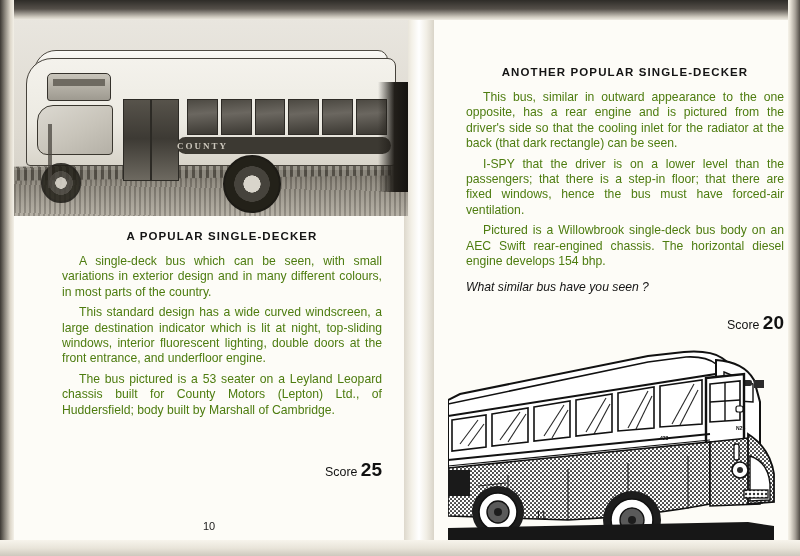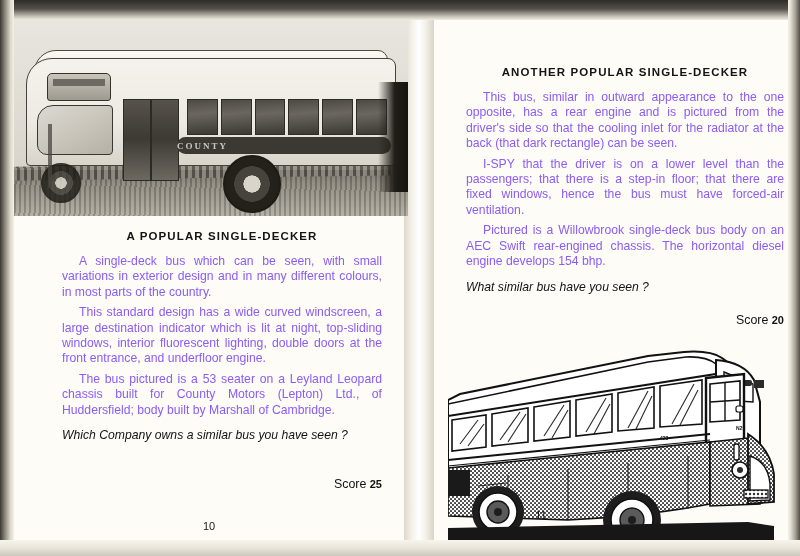--- a/index.html
+++ b/index.html
@@ -145,21 +145,21 @@
   .heading{
     text-align:center;
     font-weight:700;
     font-size:11.5px;
     letter-spacing:1.1px;
     color:#141414;
   }
   .para{
     font-size:12.2px;
     line-height:15.4px;
-    color:#8b5cf6;
+    color:#4d7c0f;
     text-align:justify;
     text-indent:17px;
     margin:0;
   }
   .para + .para{margin-top:5px;}
   .q-italic{
     font-style:italic;
     font-size:12.2px;
     line-height:17px;
     color:#121212;
@@ -173,21 +173,21 @@
     background-repeat:repeat-x;
   }
   .qrow{display:flex;align-items:flex-end;gap:16px;}
   .qrow .dotline{flex:1;}
   .score-row{display:flex;align-items:flex-end;justify-content:flex-end;}
   .score-row .dotline{flex:1;}
   .score-lbl{
     font-size:12.4px;color:#111;white-space:nowrap;padding-left:4px;
     padding-bottom:1px;
   }
-  .score-lbl b{font-weight:700;font-size:11px;margin-top:16px;}
+  .score-lbl b{font-weight:700;font-size:19px;margin-top:16px;}
   .pagenum{
     text-align:center;font-size:11px;color:#1a1a1a;
   }
 
   
   .left-content{
     position:absolute;left:62px;top:230px;width:320px;
   }
   .left-pagenum{position:absolute;left:10px;top:520px;width:398px;}
 
@@ -242,21 +242,20 @@
     <div class="ph-dark-blob"></div>
   </div>
 
   <div class="left-content">
     <div class="heading">A POPULAR SINGLE-DECKER</div>
     <div style="height:12px"></div>
     <p class="para">A single-deck bus which can be seen, with small variations in exterior design and in many different colours, in most parts of the country.</p>
     <p class="para">This standard design has a wide curved windscreen, a large destination indicator which is lit at night, top-sliding windows, interior fluorescent lighting, double doors at the front entrance, and underfloor engine.</p>
     <p class="para">The bus pictured is a 53 seater on a Leyland Leopard chassis built for County Motors (Lepton) Ltd., of Huddersfield; body built by Marshall of Cambridge.</p>
     <div style="height:9px"></div>
-    <div class="q-italic">Which Company owns a similar bus you have seen ?</div>
     <div class="qrow">
       <span class="dotline"></span>
     </div>
     <div class="qrow">
       <span class="dotline"></span>
     </div>
     <div class="score-row">
       <span class="dotline"></span>
       <span class="score-lbl"><span>Score</span> <b>25</b></span>
     </div>

